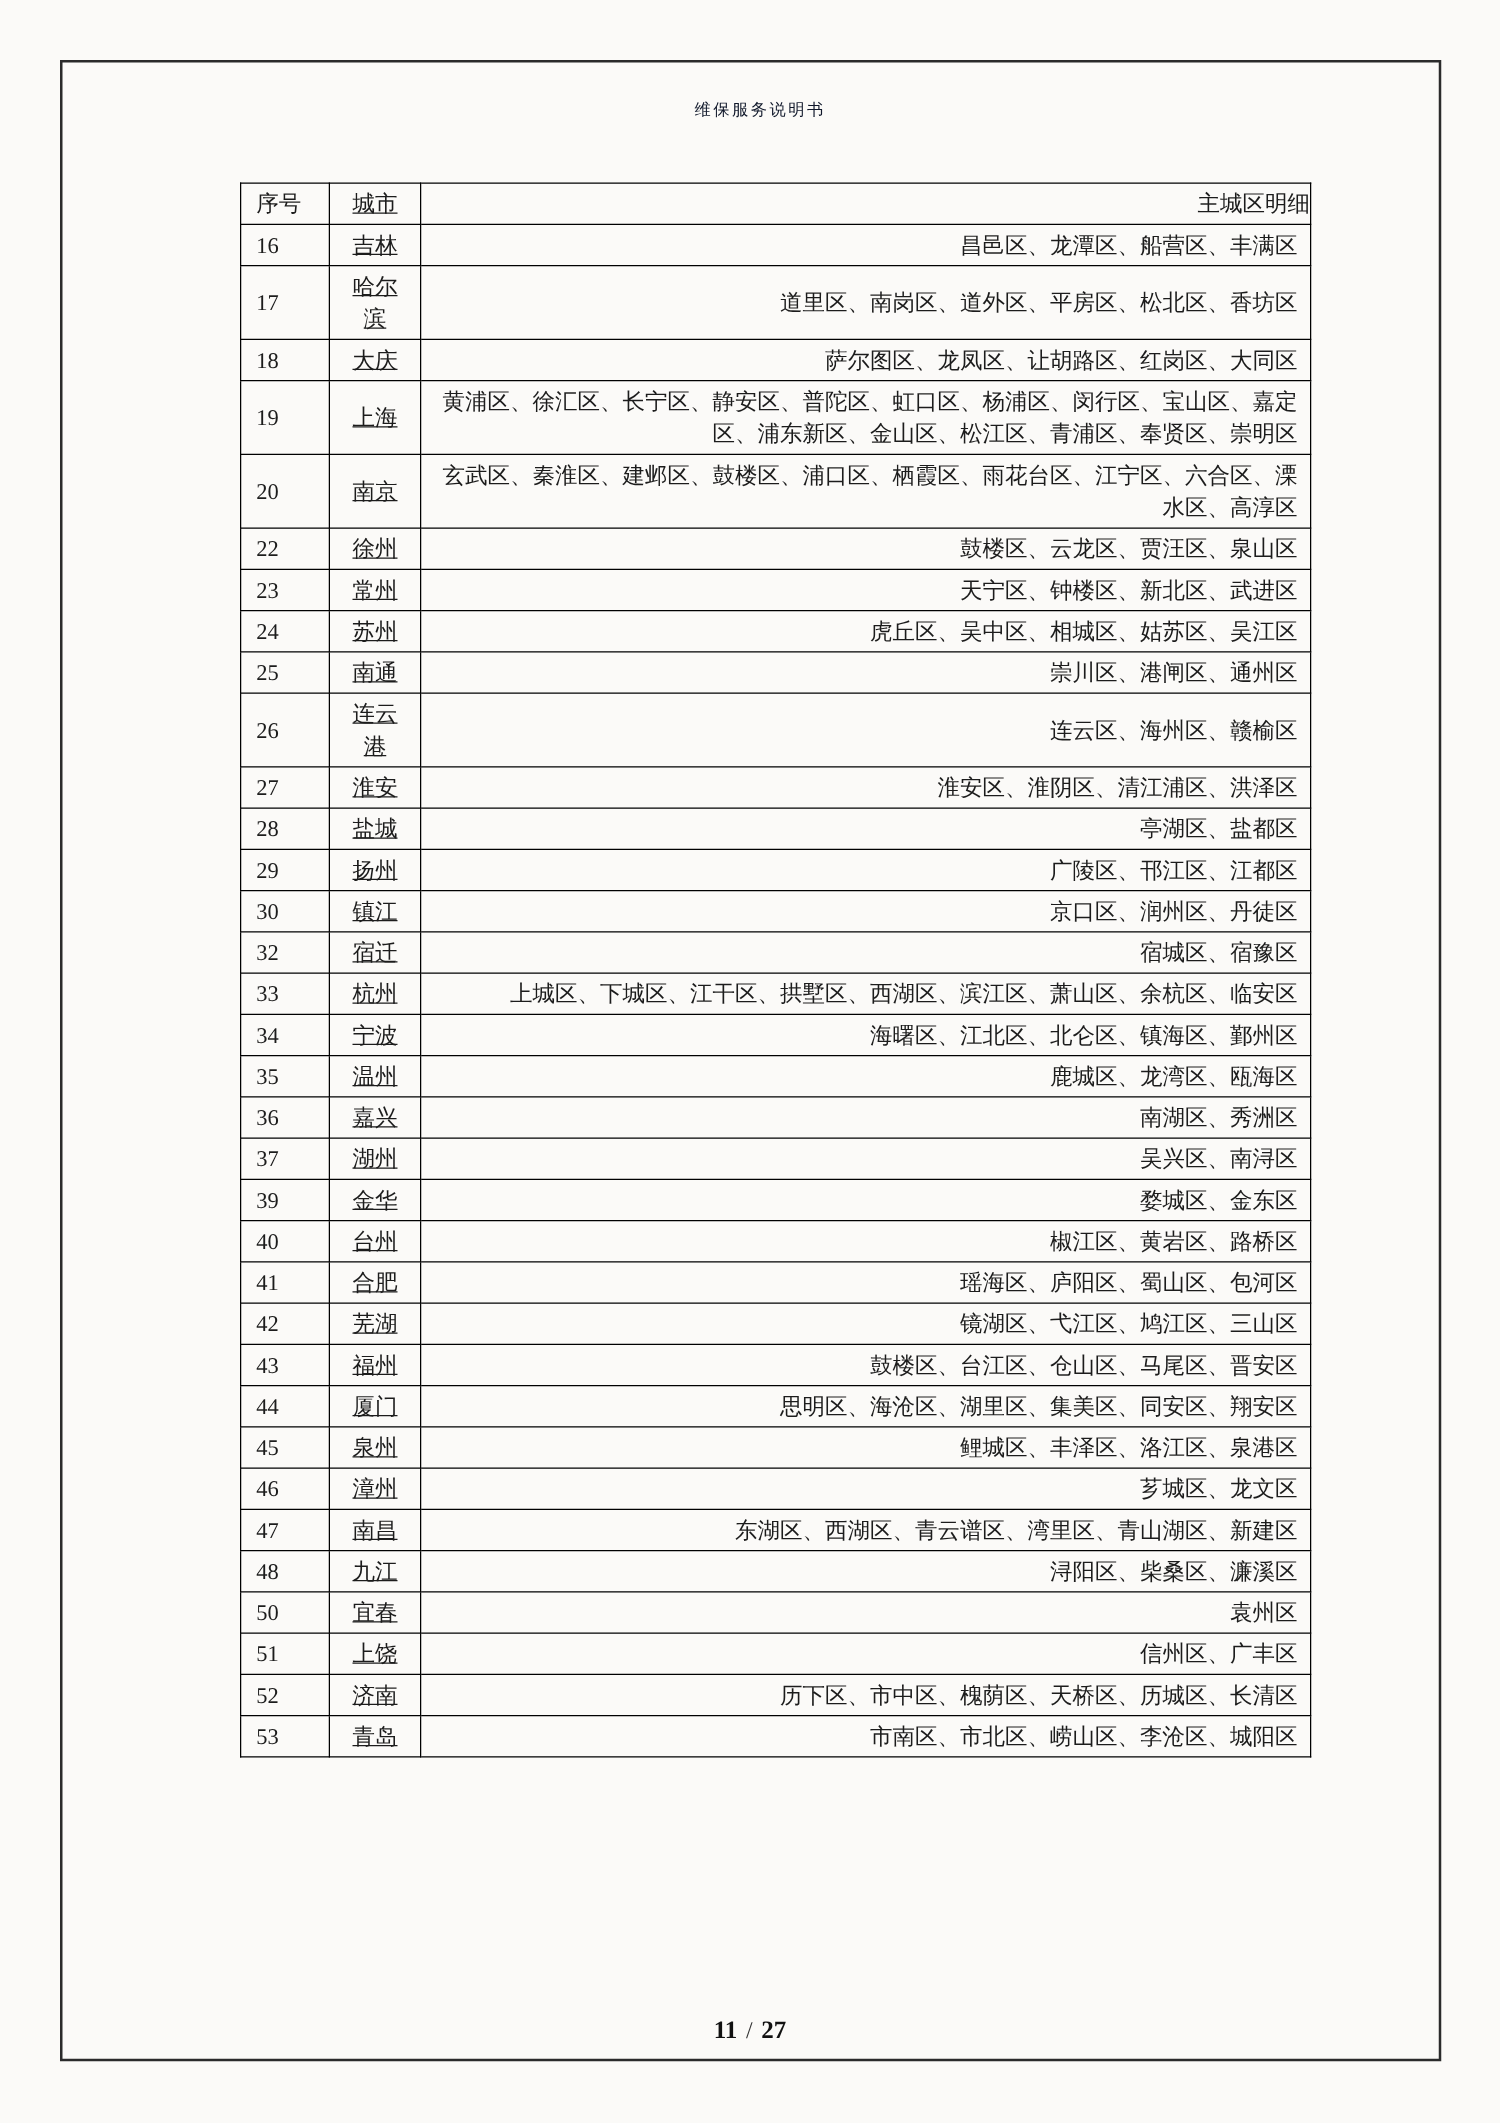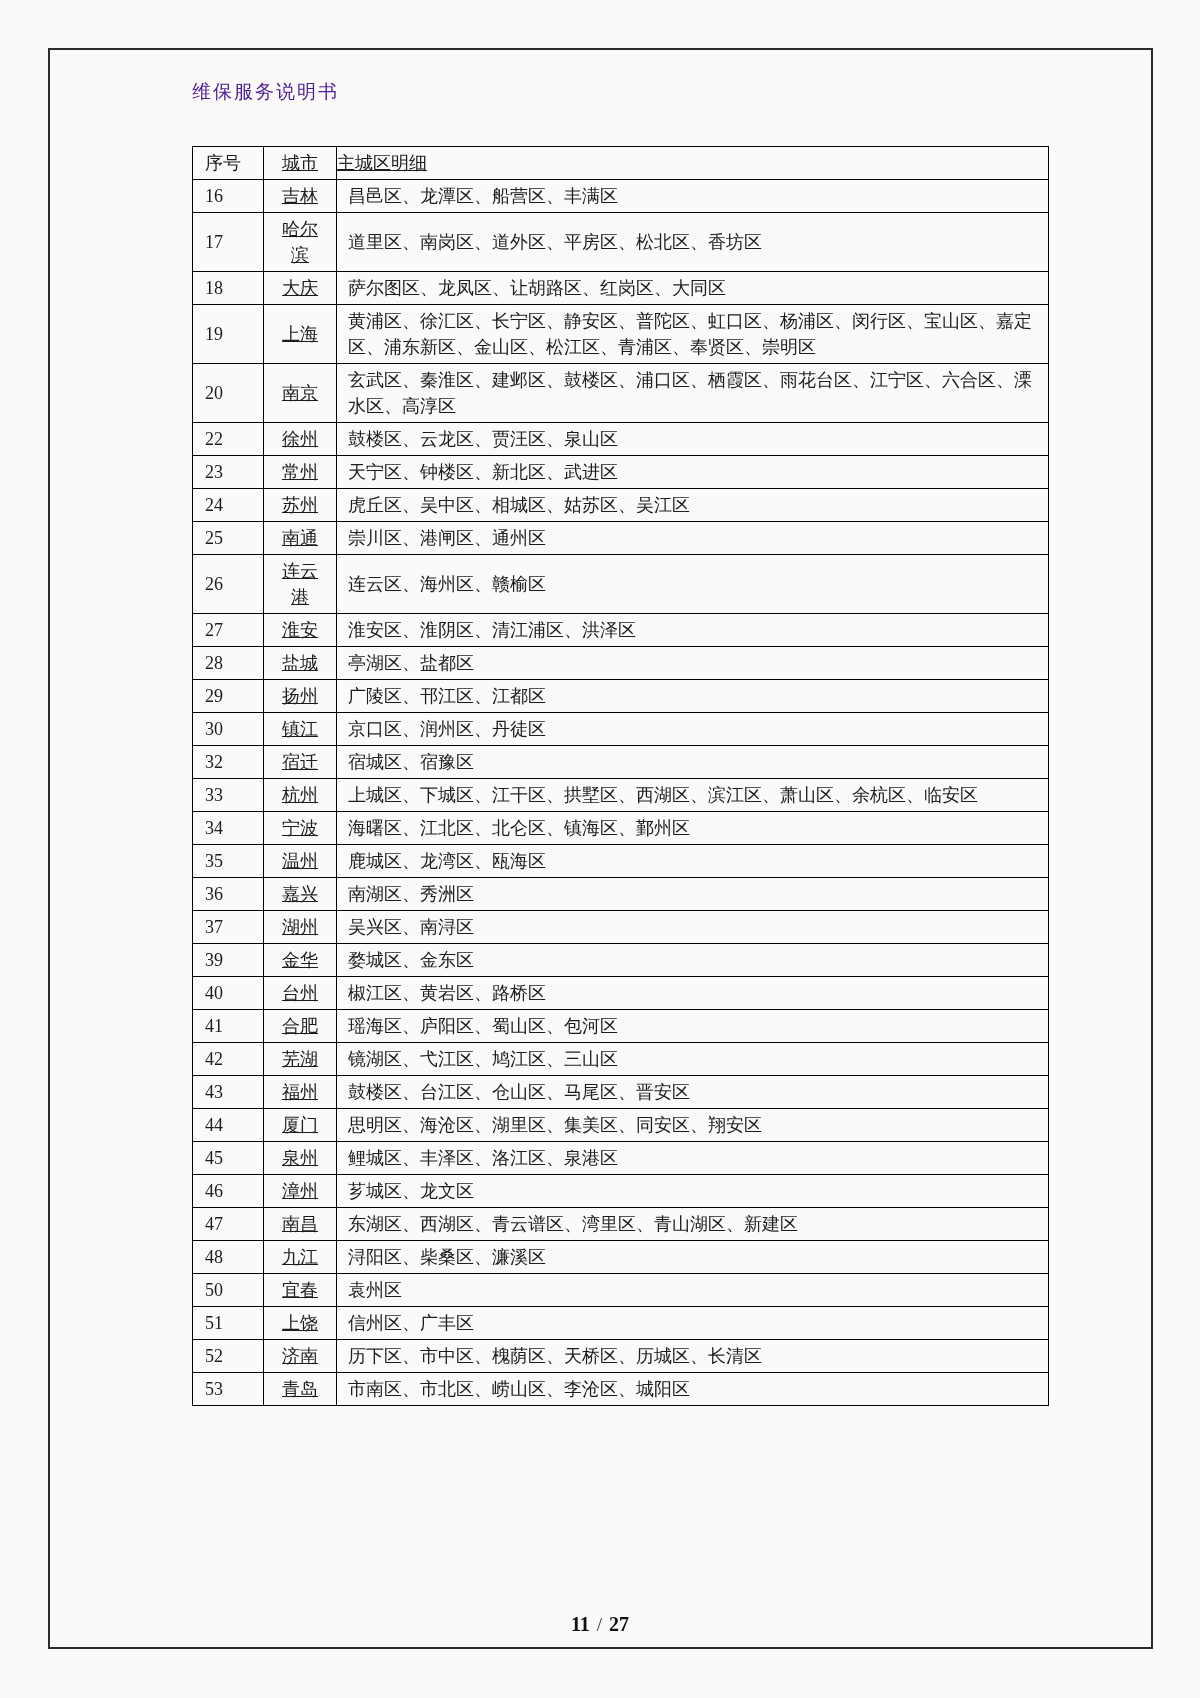--- a/index.html
+++ b/index.html
@@ -22,24 +22,24 @@
     width: 1101px;
     height: 1597px;
     border: 2px solid #2b2b2b;
     background: transparent;
   }
   .doc-header {
     position: absolute;
     left: 192px;
     top: 79px;
     width: 832px;
-    text-align: left;
-    font-size: 19px;
+    text-align: center;
+    font-size: 13px;
     letter-spacing: 2px;
-    color: #4c1d95;
+    color: #0f172a;
     white-space: nowrap;
   }
   table.city-table {
     position: absolute;
     left: 192px;
     top: 146px;
     width: 856px;
     border-collapse: collapse;
     table-layout: fixed;
   }
@@ -64,23 +64,23 @@
   col.c-districts { width: 712px; }
   th.col-no { text-align: left; padding-left: 12px; }
   td.col-no { text-align: left; padding-left: 12px; }
   th.col-city, td.col-city {
     text-align: center;
     padding-left: 11px;
     padding-right: 11px;
     overflow-wrap: break-word;
     text-decoration: underline;
   }
-  th.col-districts { text-align: left; text-decoration: underline; }
+  th.col-districts { text-align: right; }
   td.col-districts {
-    text-align: left;
+    text-align: right;
     padding-left: 11px;
     padding-right: 10px;
     overflow-wrap: break-word;
   }
   .page-footer {
     position: absolute;
     left: 0;
     top: 1585px;
     width: 1200px;
     text-align: center;

